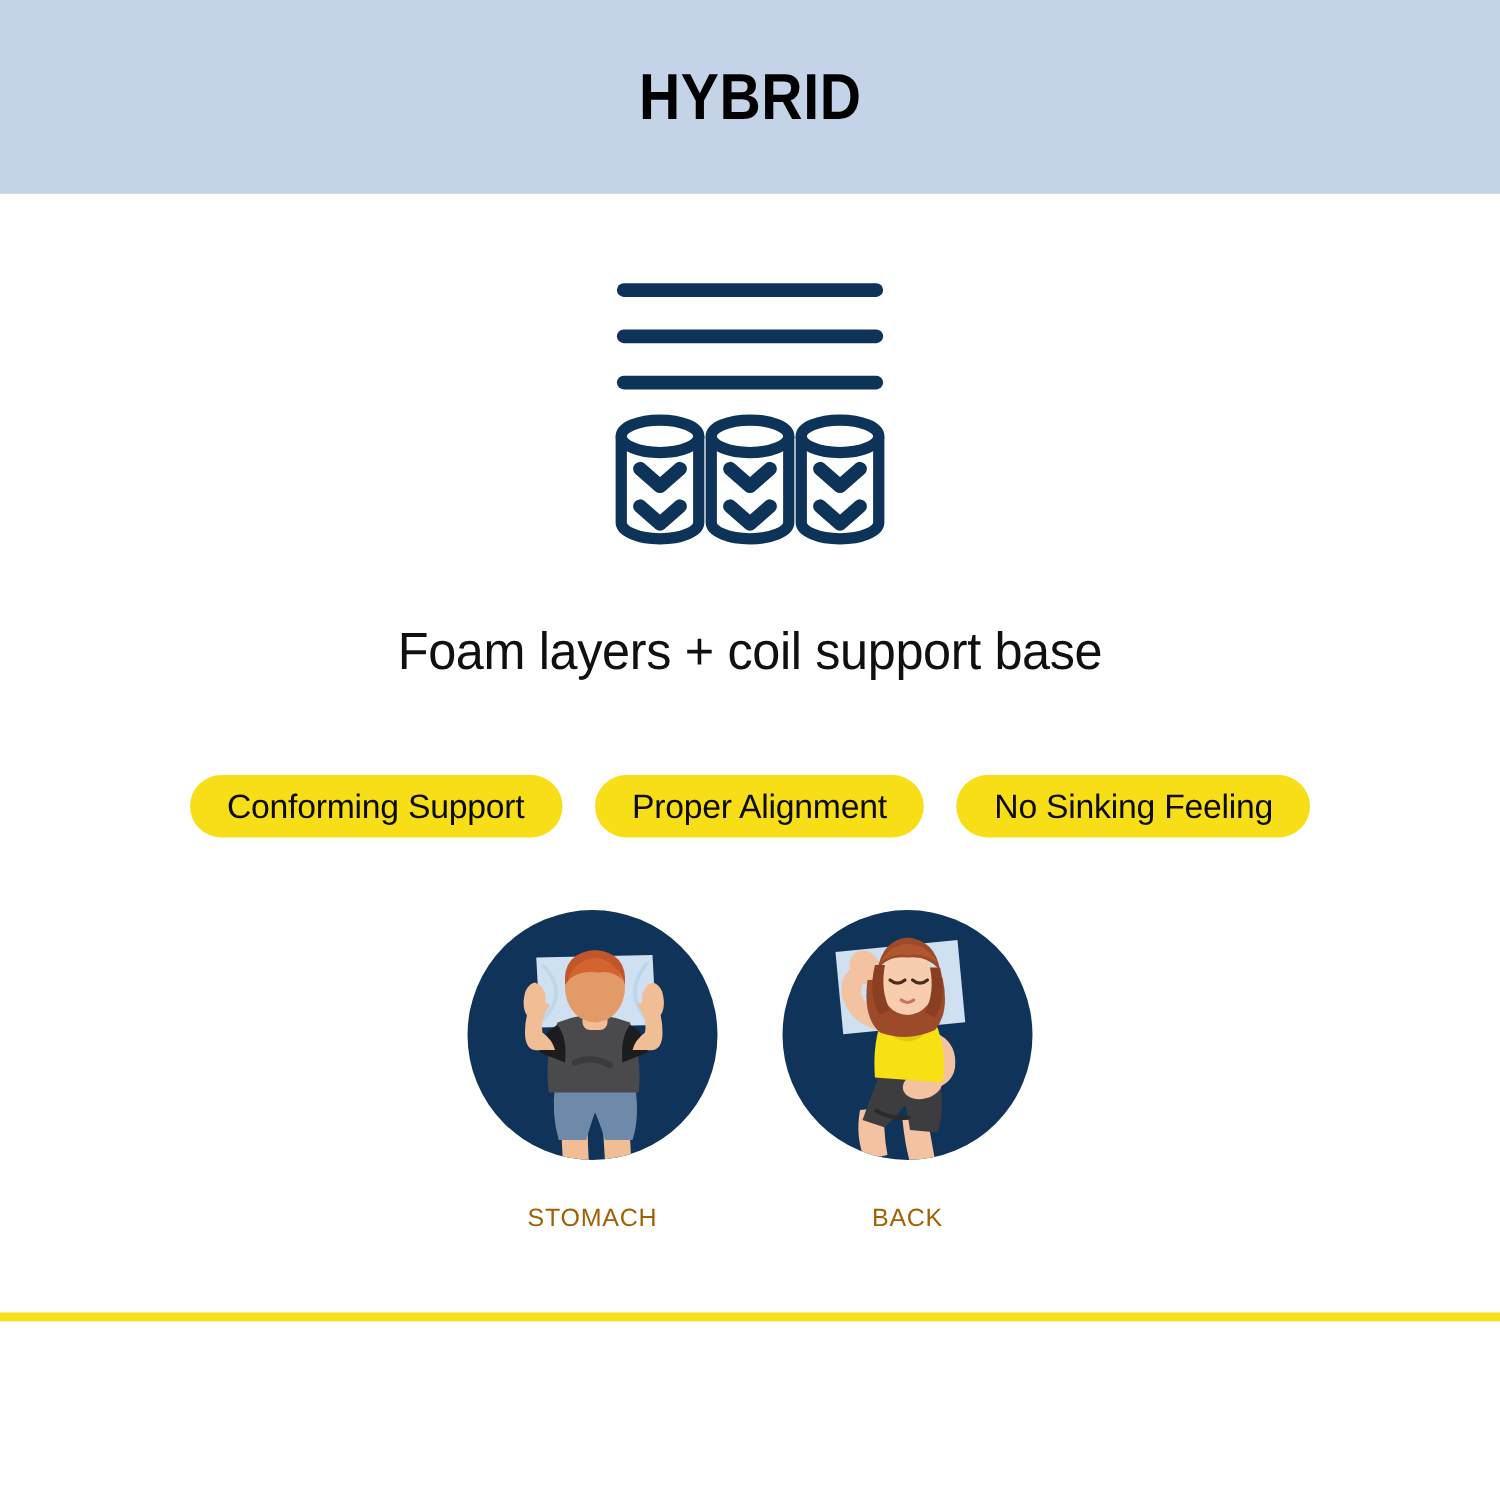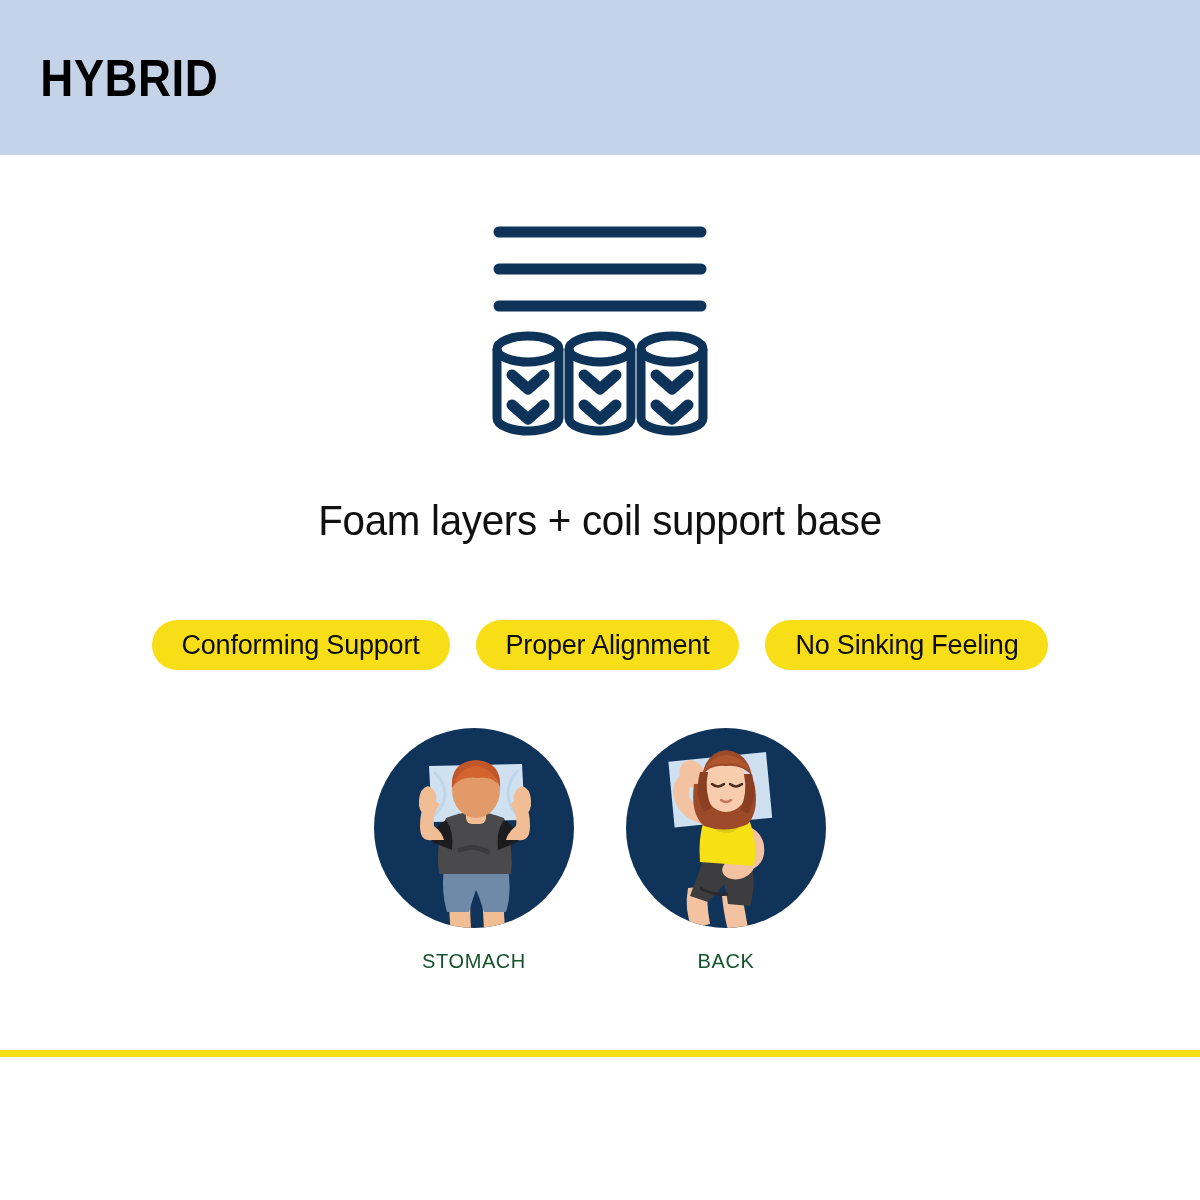--- a/index.html
+++ b/index.html
@@ -14,21 +14,21 @@
     position:relative;
     width:1200px; height:1200px;
     background:#ffffff;
   }
 
   
   .header {
     position:absolute; left:0; top:0;
     width:1200px; height:155px;
     background:#c4d3e8;
-    display:flex; align-items:center; padding-left:28px;
+    display:flex; align-items:center; justify-content:center;
   }
   .header-title {
     font-size:52px;
     font-weight:800;
     letter-spacing:0.5px;
     color:#000000;
     font-family:"Liberation Sans Narrow","Liberation Sans", sans-serif;
     transform:scaleX(0.88);
   }
 
@@ -80,25 +80,25 @@
   }
   .position { width:200px; }
   .circle {
     position:relative;
     width:200px; height:200px;
     border-radius:50%;
     background:#103359;
     overflow:hidden;
   }
   .position-label {
-    margin-top:22px;
+    margin-top:36px;
     text-align:center;
     font-size:20px;
     letter-spacing:0.6px;
-    color:#14532d;
+    color:#a16207;
     font-weight:400;
   }
 
   
   .footer-stripe {
     position:absolute; left:0; top:1050px;
     width:1200px; height:7px;
     background:#f6df17;
   }
   .footer {

